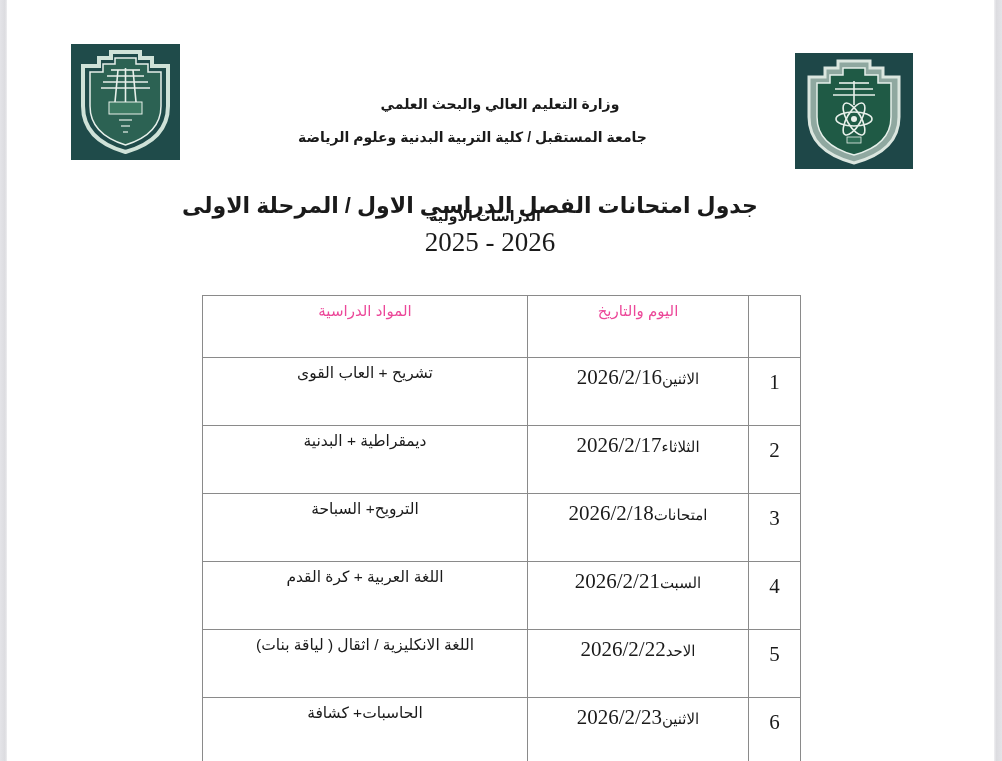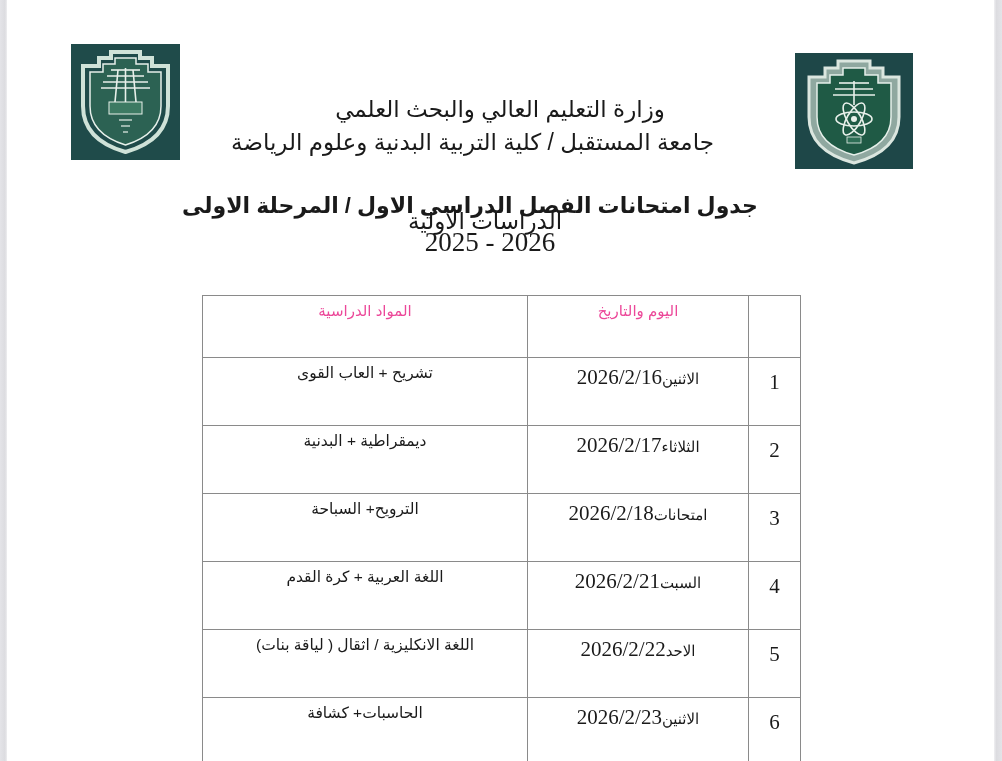--- a/index.html
+++ b/index.html
@@ -40,22 +40,22 @@
       text-align: center;
     }
     .h-line {
       position: absolute;
       left: 0; right: 0;
       text-align: center;
       white-space: nowrap;
     }
     .bold-ar {
       font-family: "Liberation Sans", "DejaVu Sans", sans-serif;
-      font-weight: normal;
-      font-size: 23px;
+      font-weight: bold;
+      font-size: 14px;
     }
     .title-line {
       font-family: "Liberation Sans", "DejaVu Sans", sans-serif;
       font-size: 22px;
     }
     .year-line {
       font-family: "Liberation Serif", "DejaVu Serif", serif;
       font-size: 27px;
     }
 

